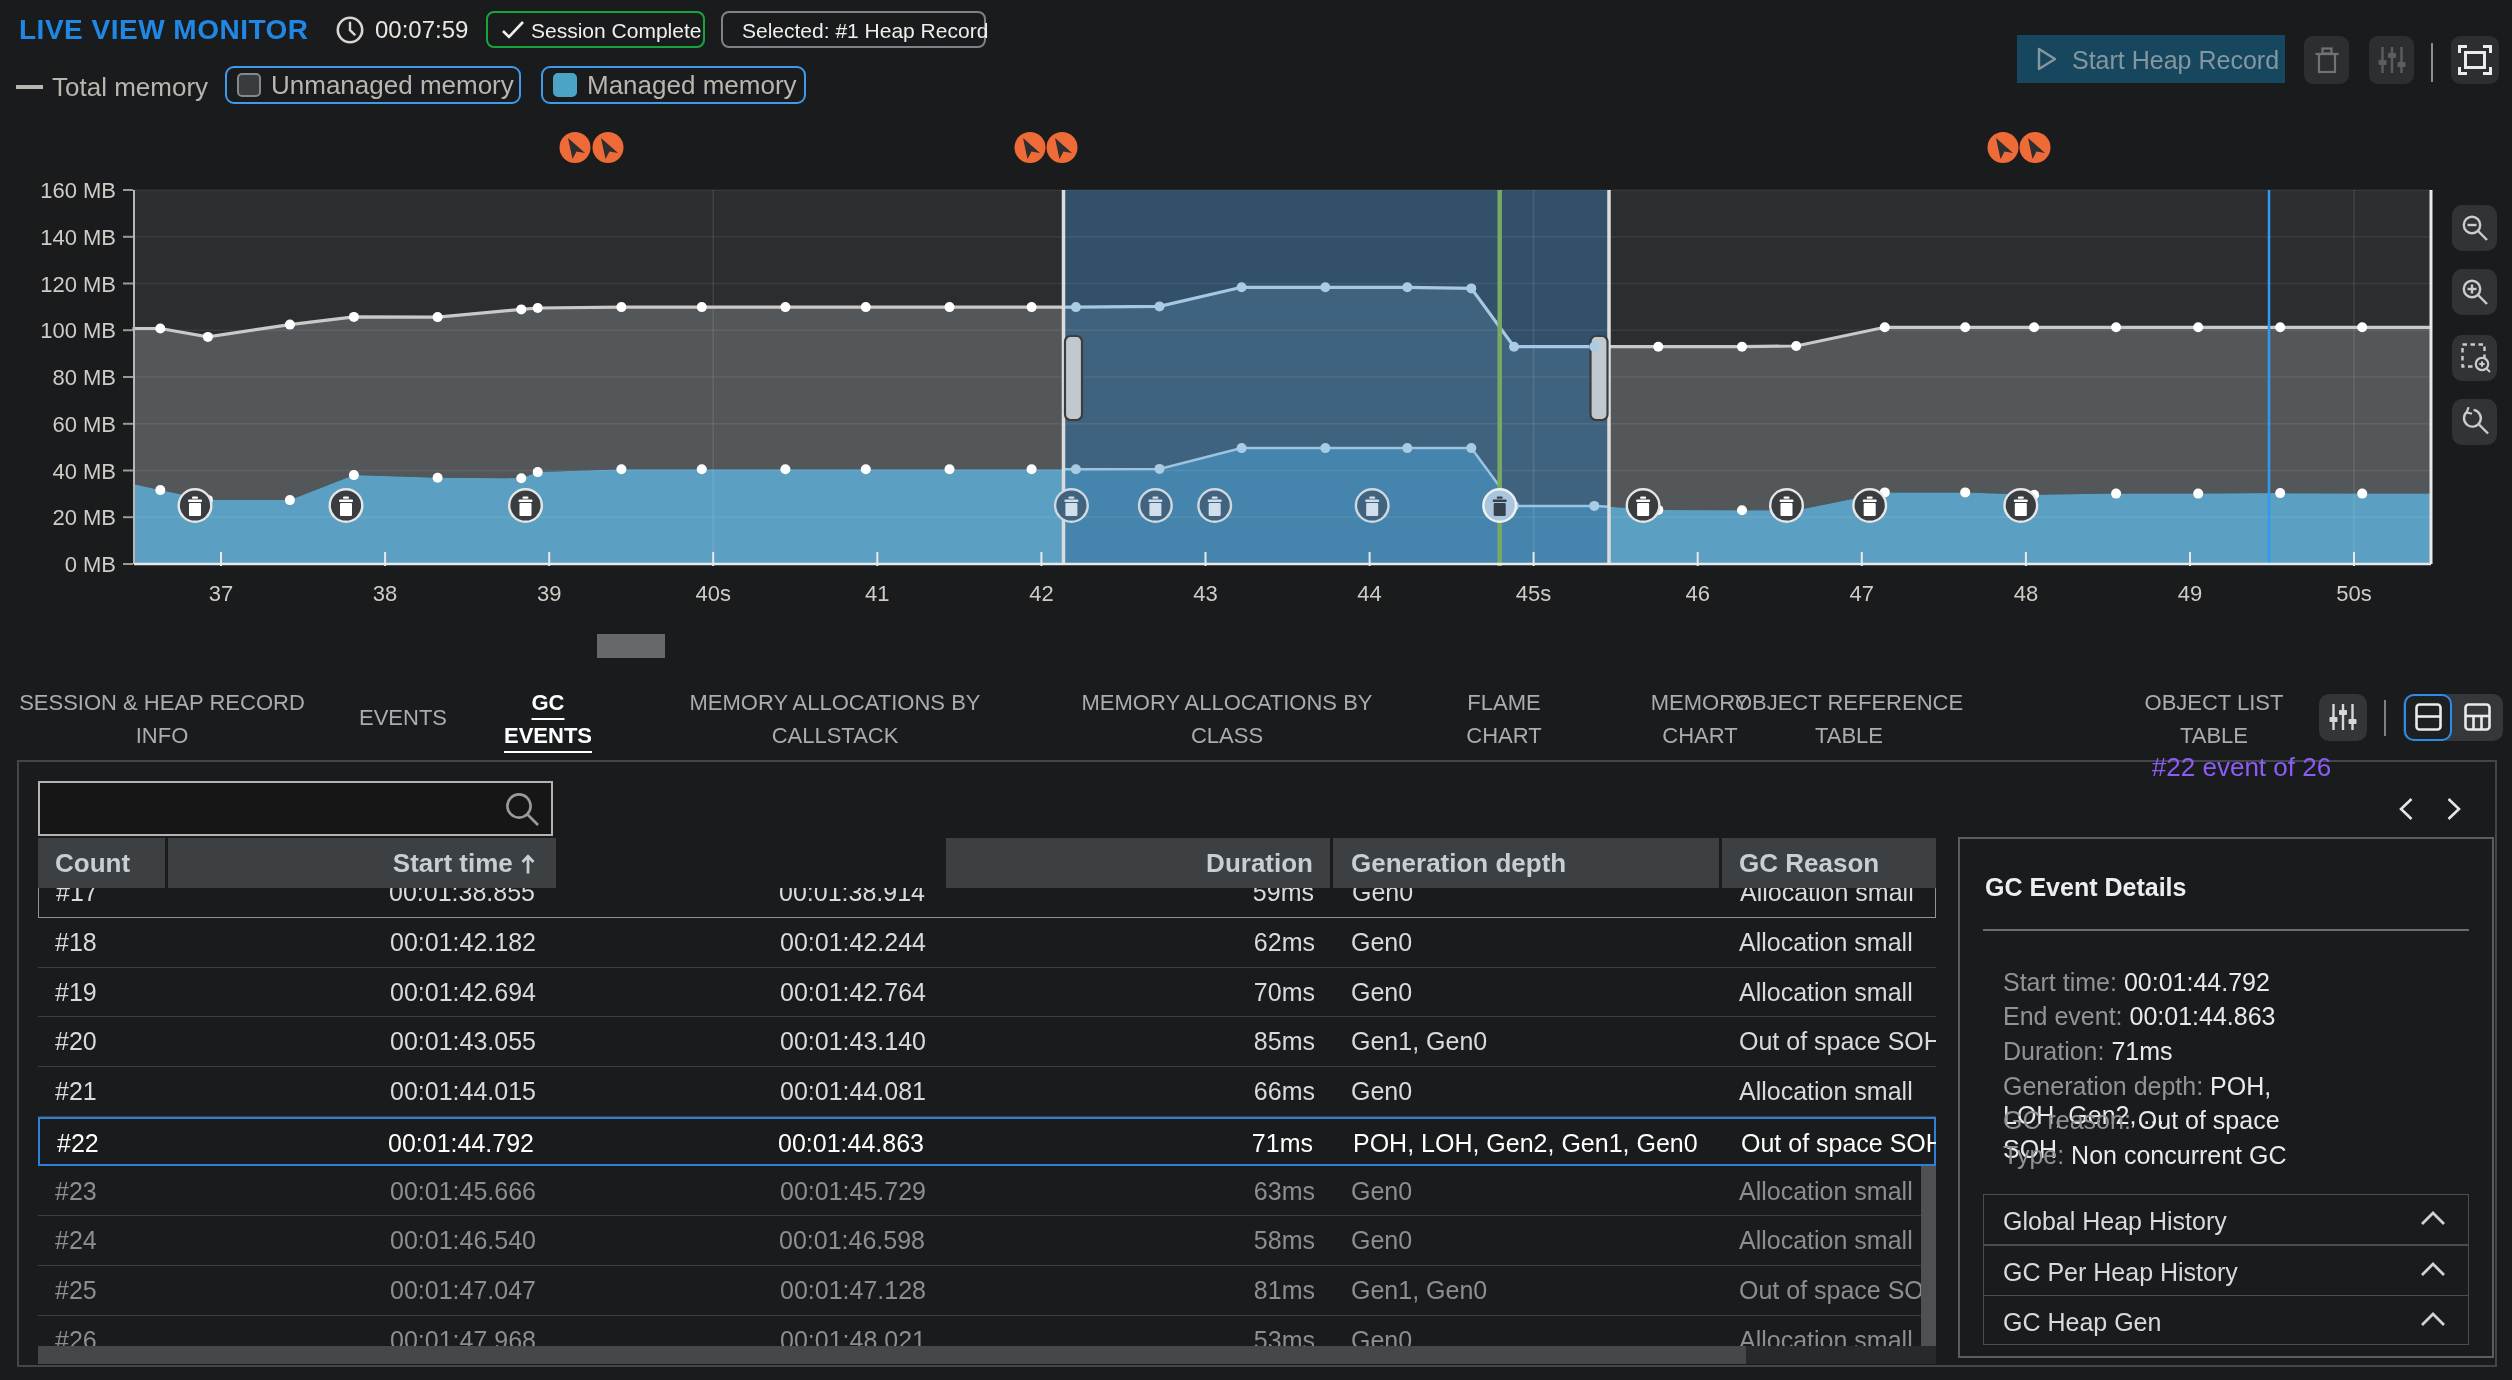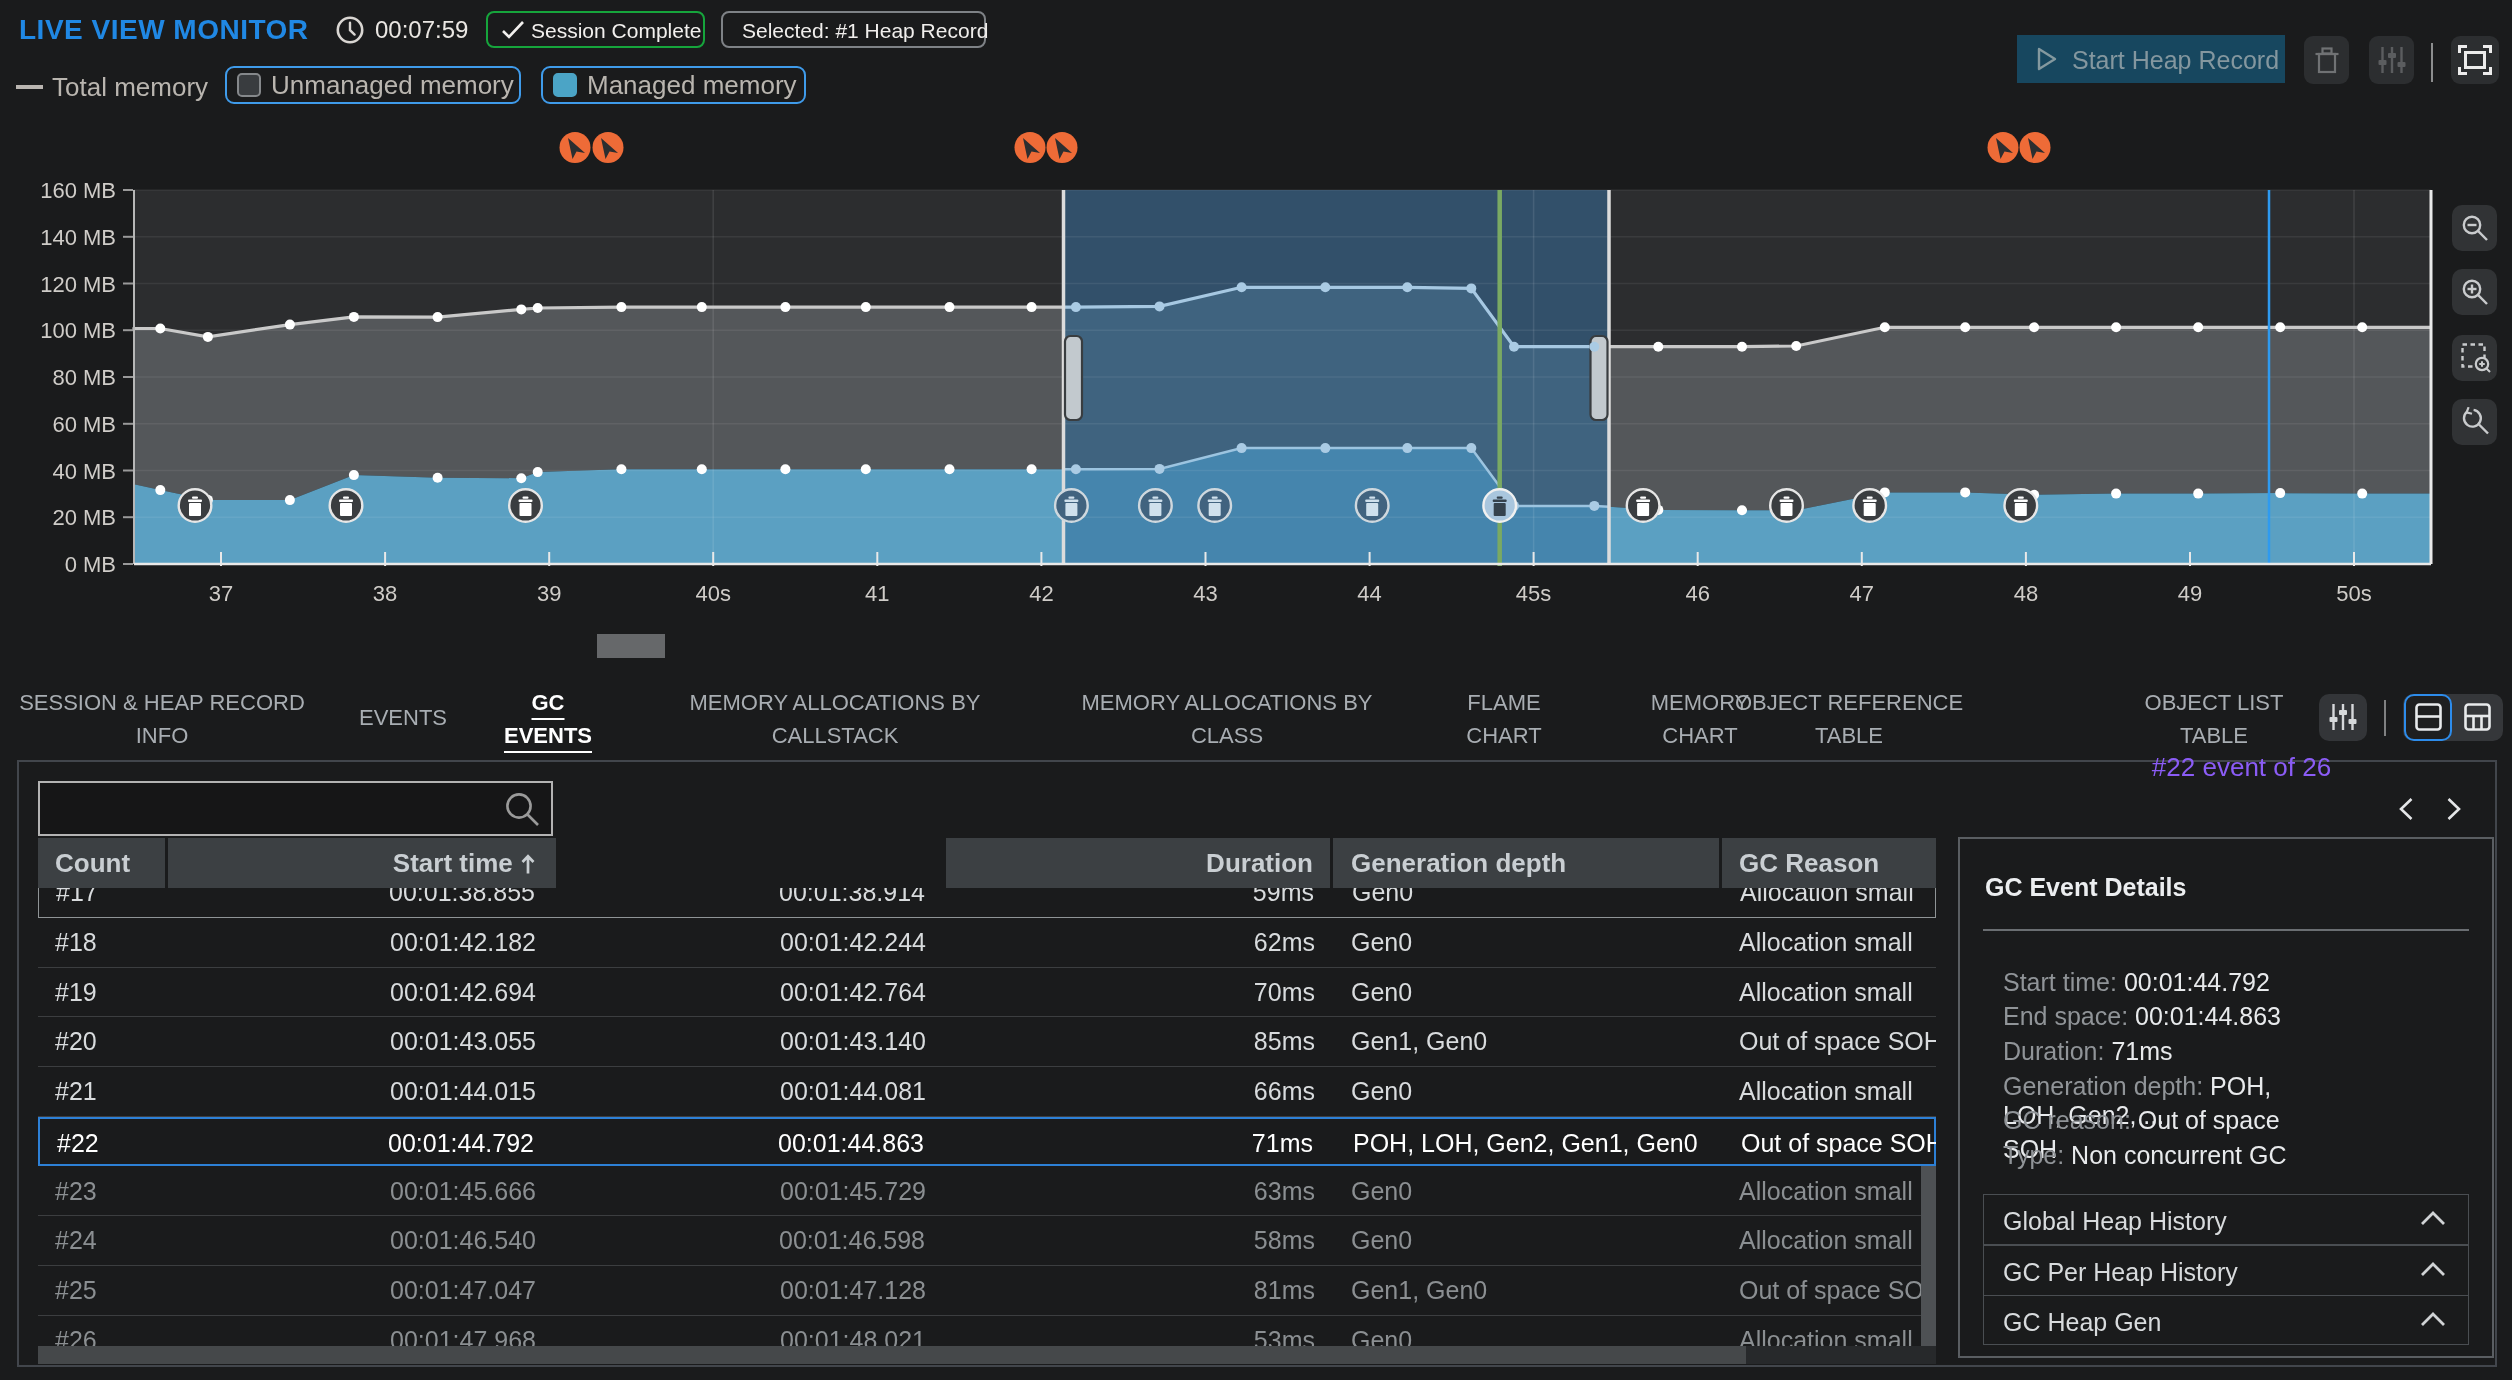--- a/index.html
+++ b/index.html
@@ -505,21 +505,21 @@
 
   <div class="abs" style="left:1921px; top:1166px; width:15px; height:186px; background:#4e5154;"></div>
   <div class="abs" style="left:38px; top:1346px; width:1898px; height:18px; background:#27292b;"></div>
   <div class="abs" style="left:38px; top:1346px; width:1708px; height:18px; background:#45484a;"></div>
 
   <div class="abs" style="left:1958px; top:837px; width:536px; height:521px; border:2px solid #5a5e62;"></div>
   <div class="abs" style="left:1985px; top:873px; font-size:25px; font-weight:bold; color:#eceef0;">GC Event Details</div>
   <div class="abs" style="left:1983px; top:929px; width:486px; height:1.5px; background:#6a6e72;"></div>
 
   <div class="abs" style="left:2003px; top:968px; font-size:25px;"><span class="dlab">Start time:</span> <span class="dval">00:01:44.792</span></div>
-  <div class="abs" style="left:2003px; top:1002px; font-size:25px;"><span class="dlab">End space:</span> <span class="dval">00:01:44.863</span></div>
+  <div class="abs" style="left:2003px; top:1002px; font-size:25px;"><span class="dlab">End event:</span> <span class="dval">00:01:44.863</span></div>
   <div class="abs" style="left:2003px; top:1037px; font-size:25px;"><span class="dlab">Duration:</span> <span class="dval">71ms</span></div>
   <div class="abs" style="left:2003px; top:1072px; font-size:25px;"><span class="dlab">Generation depth:</span> <span class="dval">POH, LOH, Gen2, ...</span></div>
   <div class="abs" style="left:2003px; top:1106px; font-size:25px;"><span class="dlab">GC reason:</span> <span class="dval">Out of space SOH</span></div>
   <div class="abs" style="left:2003px; top:1141px; font-size:25px;"><span class="dlab">Type:</span> <span class="dval">Non concurrent GC</span></div>
 
   <div class="abs" style="left:1983px; top:1194px; width:486px; height:151px; border:1.5px solid #4a4e52;"></div>
   <div class="abs" style="left:1983px; top:1244.3px; width:486px; height:1.5px; background:#4a4e52;"></div>
   <div class="abs" style="left:1983px; top:1294.6px; width:486px; height:1.5px; background:#4a4e52;"></div>
   <div class="abs" style="left:2003px; top:1207px; font-size:25px; color:#d8dbdd;">Global Heap History</div>
   <div class="abs" style="left:2003px; top:1258px; font-size:25px; color:#d8dbdd;">GC Per Heap History</div>

